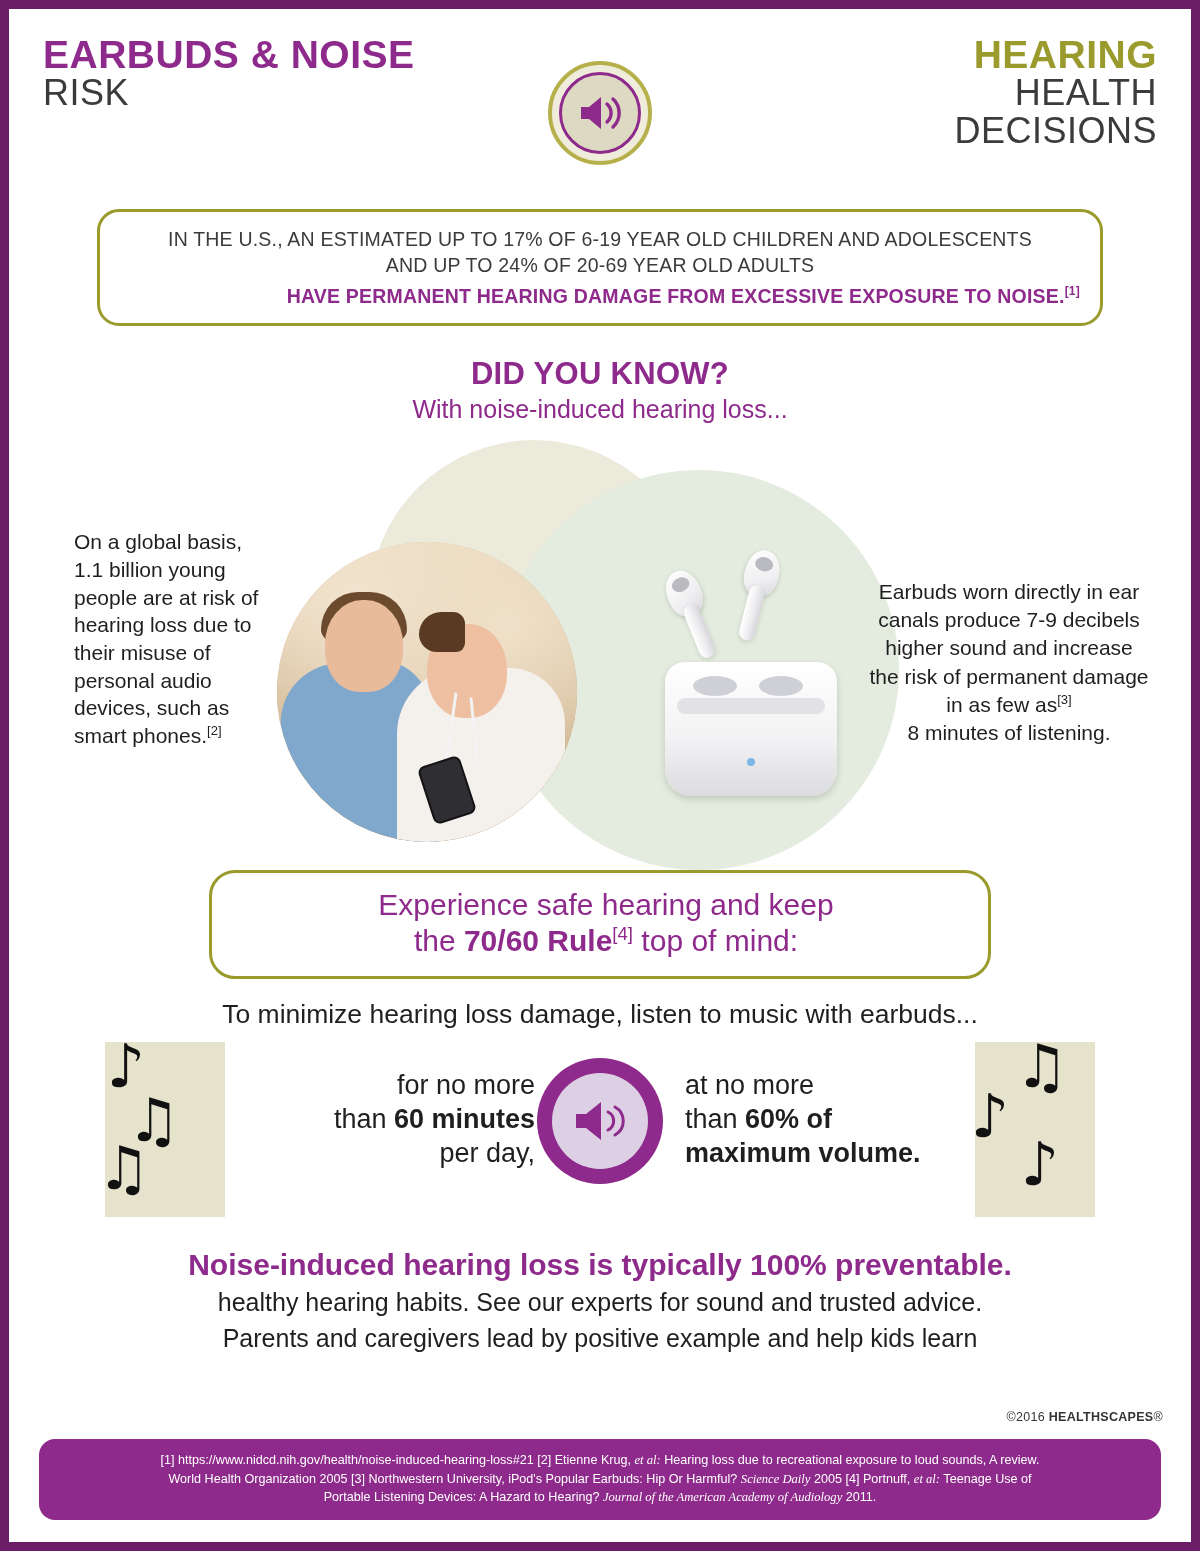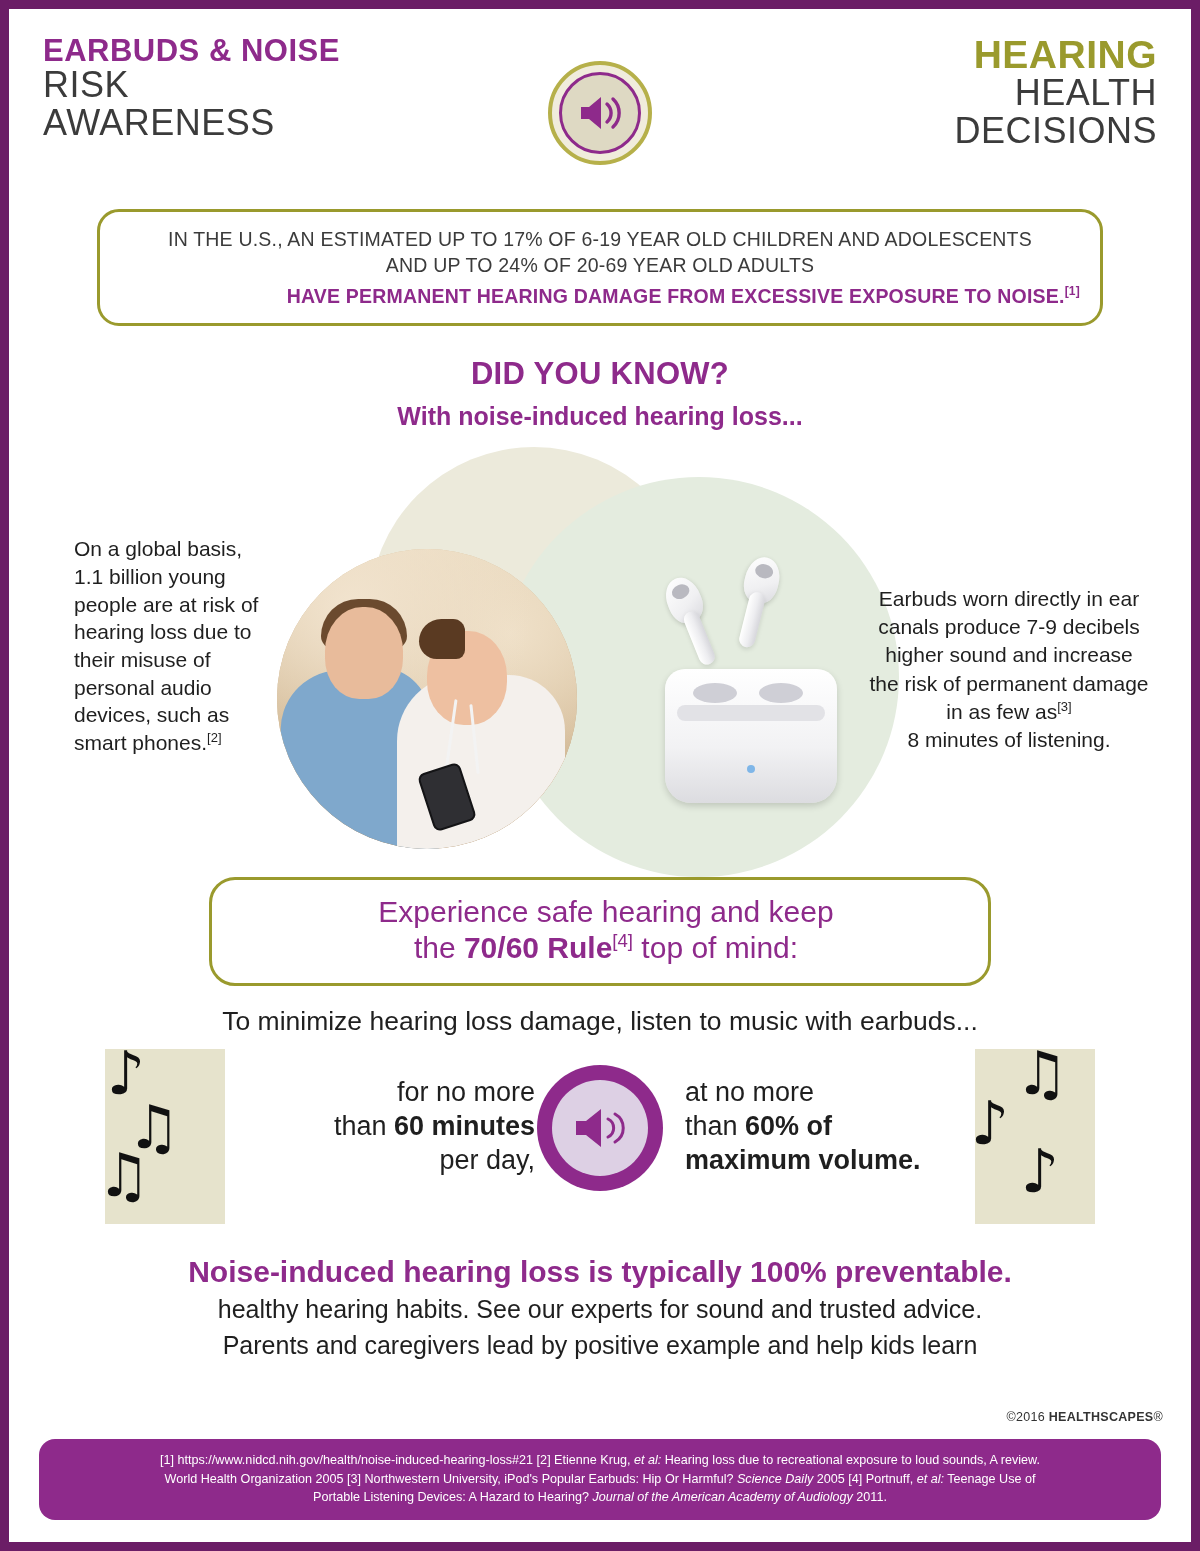--- a/index.html
+++ b/index.html
@@ -32,21 +32,21 @@
     position: relative;
     height: 190px;
     padding: 24px 34px 0 34px;
   }
   .hdr-left {
     position: absolute;
     left: 34px; top: 26px;
     text-align: left;
   }
   .hdr-left .l1 {
-    font-size: 31px;
+    font-size: 39px;
     font-weight: bold;
     color: #8e2a8b;
     letter-spacing: 0.5px;
     line-height: 1.0;
   }
   .hdr-left .l2, .hdr-left .l3 {
     font-size: 36px;
     color: #3b3b3b;
     font-weight: 300;
     line-height: 1.05;
@@ -124,23 +124,23 @@
     text-align: center;
   }
   .dyk .t1 {
     font-size: 31px;
     font-weight: bold;
     color: #8e2a8b;
     letter-spacing: 0.3px;
   }
   .dyk .t2 {
     font-size: 25px;
-    font-weight: bold;
+    font-weight: normal;
     color: #8e2a8b;
-    margin-top: 10px;
+    margin-top: 3px;
   }
 
   
   .middle {
     position: relative;
     height: 440px;
     margin-top: 6px;
   }
   .blob-olive {
     position: absolute;
@@ -433,33 +433,32 @@
     position: absolute;
     left: 30px; right: 30px; bottom: 22px;
     background: #8e2a8b;
     border-radius: 16px;
     padding: 12px 24px 14px 24px;
     color: #ffffff;
     text-align: center;
     font-size: 12.6px;
     line-height: 1.45;
   }
-  .footer i { font-style: italic; }
+  .footer i { font-style: italic; font-family: Liberation Serif, serif; }
 </style>
 </head>
 <body>
 
 <div class="page">
  <div class="inner">
 
   <div class="header">
     <div class="hdr-left">
       <div class="l1">EARBUDS &amp; NOISE</div>
       <div class="l2">RISK</div>
-      <div class="l3">AWARENESS</div>
     </div>
 
     <div class="logo-badge">
       <div class="ring">
         <svg width="46" height="40" viewBox="0 0 46 40" aria-hidden="true">
           <path d="M4 14 h8 L24 4 v32 L12 26 H4 Z" fill="#8e2a8b"></path>
           <path d="M30 11 a12 12 0 0 1 0 18" stroke="#8e2a8b" stroke-width="3.4" fill="none" stroke-linecap="round"></path>
           <path d="M36 6 a19 19 0 0 1 0 28" stroke="#8e2a8b" stroke-width="3.4" fill="none" stroke-linecap="round"></path>
         </svg>
       </div>

